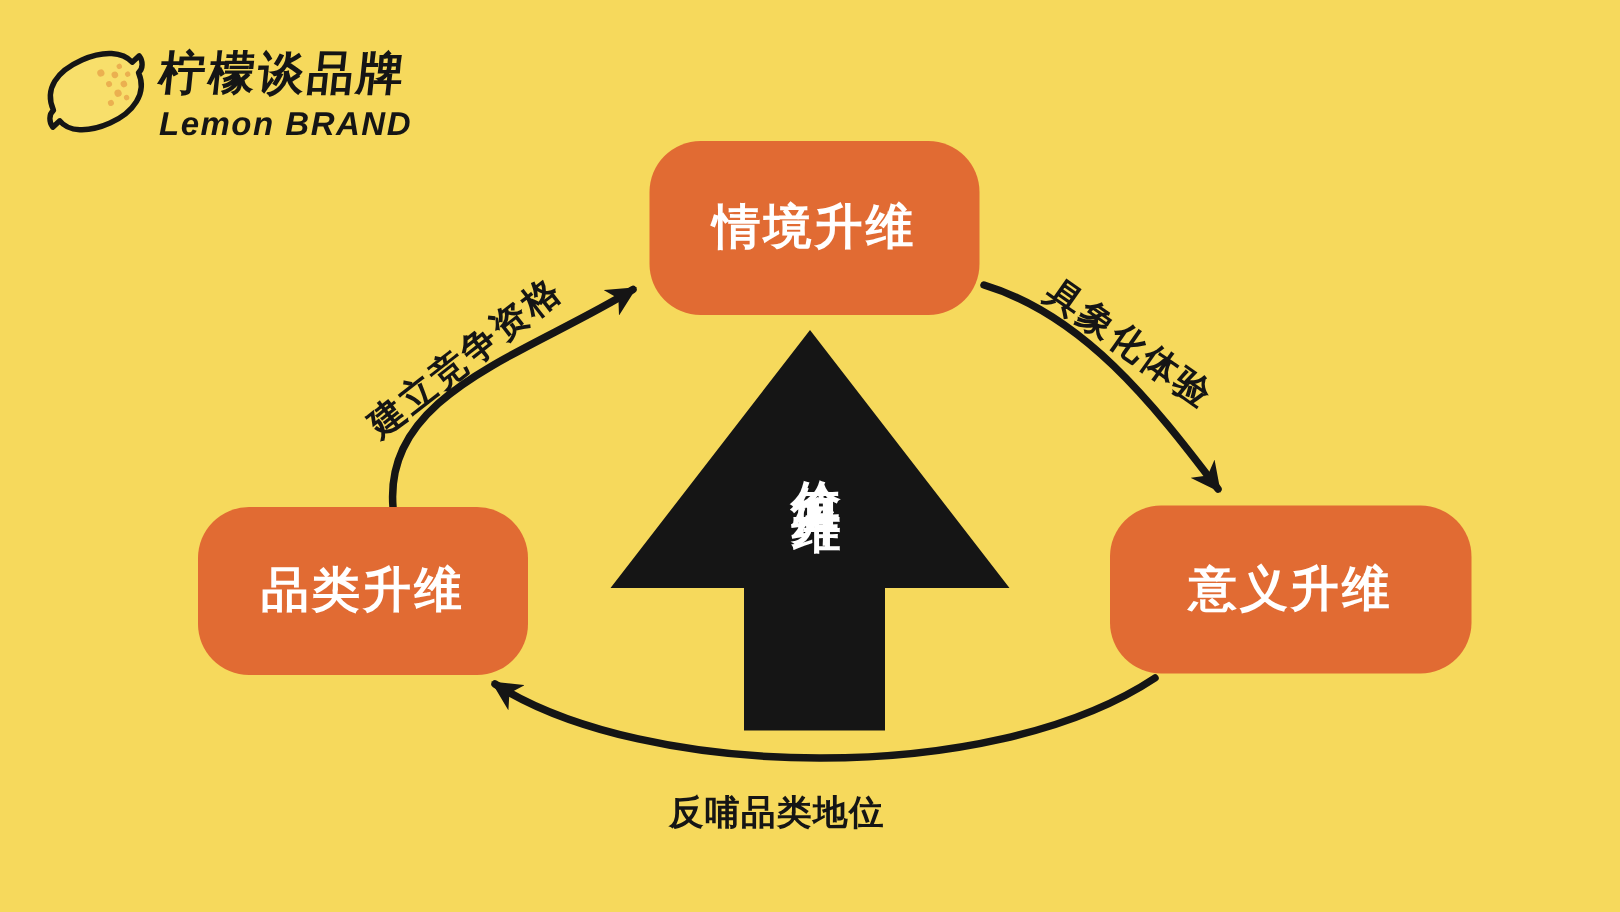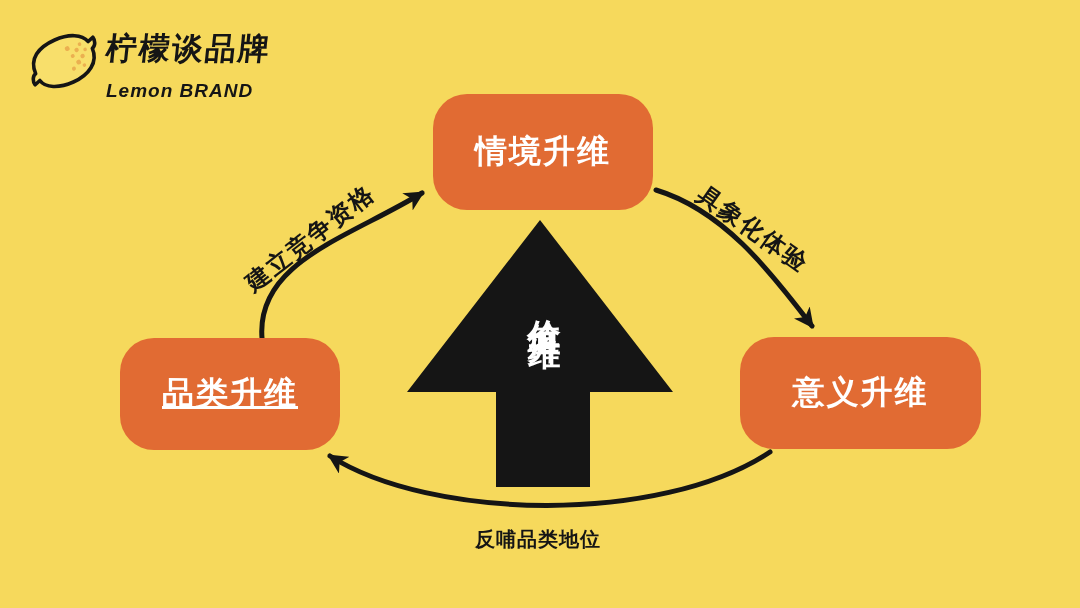--- a/index.html
+++ b/index.html
@@ -13,42 +13,42 @@
 
   
   .logo{position:absolute;left:26px;top:24px;display:flex;align-items:flex-start;}
   .lemon-svg{width:76px;height:74px;display:block;}
   .logo-text{margin-left:4px;margin-top:4px;}
   .logo-cn{
     font-size:31px;font-weight:900;color:var(--ink,#151515);
     letter-spacing:2px;transform:skewX(-6deg);white-space:nowrap;
   }
   .logo-en{
-    font-size:19px;font-weight:800;font-style:italic;color:var(--ink,#151515);
-    letter-spacing:1px;margin-top:10px;white-space:nowrap;
+    font-size:22px;font-weight:800;font-style:italic;color:var(--ink,#151515);
+    letter-spacing:1px;margin-top:0;white-space:nowrap;
   }
 
   
   .diagram-svg{position:absolute;left:0;top:0;width:1080px;height:608px;}
   .edge-path{fill:none;stroke:var(--ink,#151515);stroke-width:5;stroke-linecap:round;}
   .big-arrow{fill:var(--ink,#151515);}
   .arrowhead{fill:var(--ink,#151515);}
 
   
   .node{
     position:absolute;
     background:var(--node,#E16B33);
     border-radius:34px;
     color:#fff;
     font-size:32px;font-weight:900;letter-spacing:2px;
     display:flex;align-items:center;justify-content:center;
     white-space:nowrap;
   }
   .node-top{left:433px;top:94px;width:220px;height:116px;}
-  .node-left{left:120px;top:338px;width:220px;height:112px;text-decoration:underline;}
+  .node-left{left:132px;top:338px;width:220px;height:112px;}
   .node-right{left:740px;top:337px;width:241px;height:112px;}
 
   
   .center-label{
     position:absolute;left:521px;top:293px;height:180px;
     writing-mode:vertical-rl;text-orientation:upright;
     color:#fff;font-size:33px;font-weight:800;letter-spacing:5px;
     white-space:nowrap;
   }
 
@@ -59,21 +59,21 @@
   }
   .edge-label-left{
     left:225px;top:222px;width:170px;font-size:24px;letter-spacing:2px;
     transform:rotate(-38deg);
   }
   .edge-label-right{
     left:683px;top:213px;width:140px;font-size:24px;letter-spacing:2px;
     transform:rotate(35deg);
   }
   .edge-label-bottom{
-    left:438px;top:526px;width:200px;font-size:20px;letter-spacing:1px;
+    left:418px;top:526px;width:200px;font-size:23px;letter-spacing:1px;
   }
 </style>
 </head>
 <body>
 
 <div class="slide">
 
   <div class="logo">
     <svg class="lemon-svg" viewBox="0 0 76 74" aria-hidden="true">
       <g transform="translate(38 37) rotate(-24) translate(-36 -26)">

